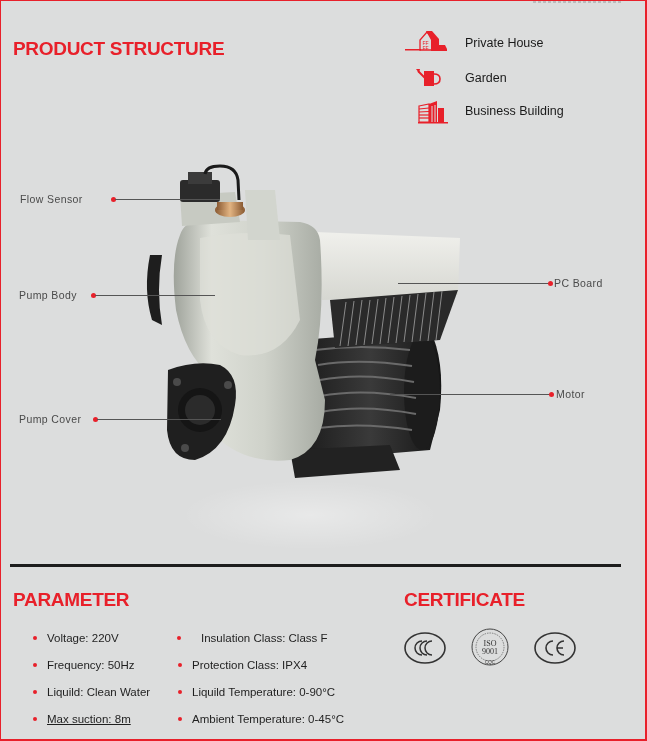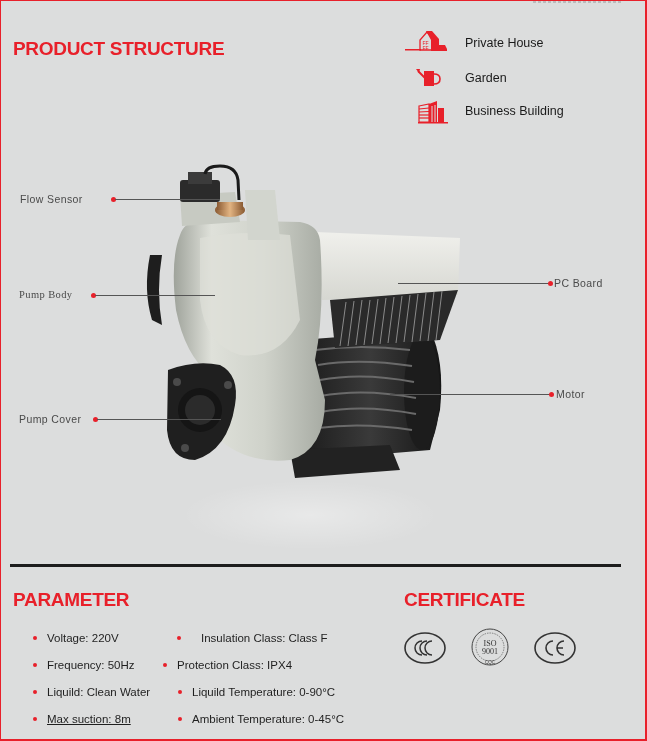--- a/index.html
+++ b/index.html
@@ -194,21 +194,21 @@
     <circle cx="45" cy="288" r="4" fill="#4a4a4a"></circle>
   </svg>
 </div>
 
 <div class="callout" style="left:20px; top:193px; width:239px;">
   <span class="txt" style="left:0;">Flow Sensor</span>
   <span class="dot" style="left:91px;"></span>
   <span class="line" style="left:95px; width:105px;"></span>
 </div>
 <div class="callout" style="left:19px; top:289px; width:200px;">
-  <span class="txt" style="left:0;font-family:Liberation Serif, serif;">Pump Body</span>
+  <span class="txt" style="left:0;">Pump Body</span>
   <span class="dot" style="left:72px;"></span>
   <span class="line" style="left:76px; width:120px;"></span>
 </div>
 <div class="callout" style="left:19px; top:413px; width:210px;">
   <span class="txt" style="left:0;text-align:center;">Pump Cover</span>
   <span class="dot" style="left:74px;"></span>
   <span class="line" style="left:78px; width:124px;"></span>
 </div>
 <div class="callout" style="left:398px; top:277px; width:220px;">
   <span class="line" style="left:0; width:152px;"></span>
@@ -241,21 +241,21 @@
     </div>
   <div class="param" style="left:3px; top:83px;text-decoration:underline;">
       <span class="b"></span>
       <span>Max suction: 8m</span>
     </div>
 
   <div class="param" style="left:147px; top:2px;gap:10px;">
       <span class="b"></span>
       <span>Insulation Class: Class F</span>
     </div>
-  <div class="param" style="left:133px; top:29px;">
+  <div class="param" style="left:148px; top:29px;">
       <span class="b"></span>
       <span>Protection Class: IPX4</span>
     </div>
   <div class="param" style="left:148px; top:56px;">
       <span class="b"></span>
       <span>Liquild Temperature: 0-90°C</span>
     </div>
   <div class="param" style="left:148px; top:83px;">
       <span class="b"></span>
       <span>Ambient Temperature: 0-45°C</span>

